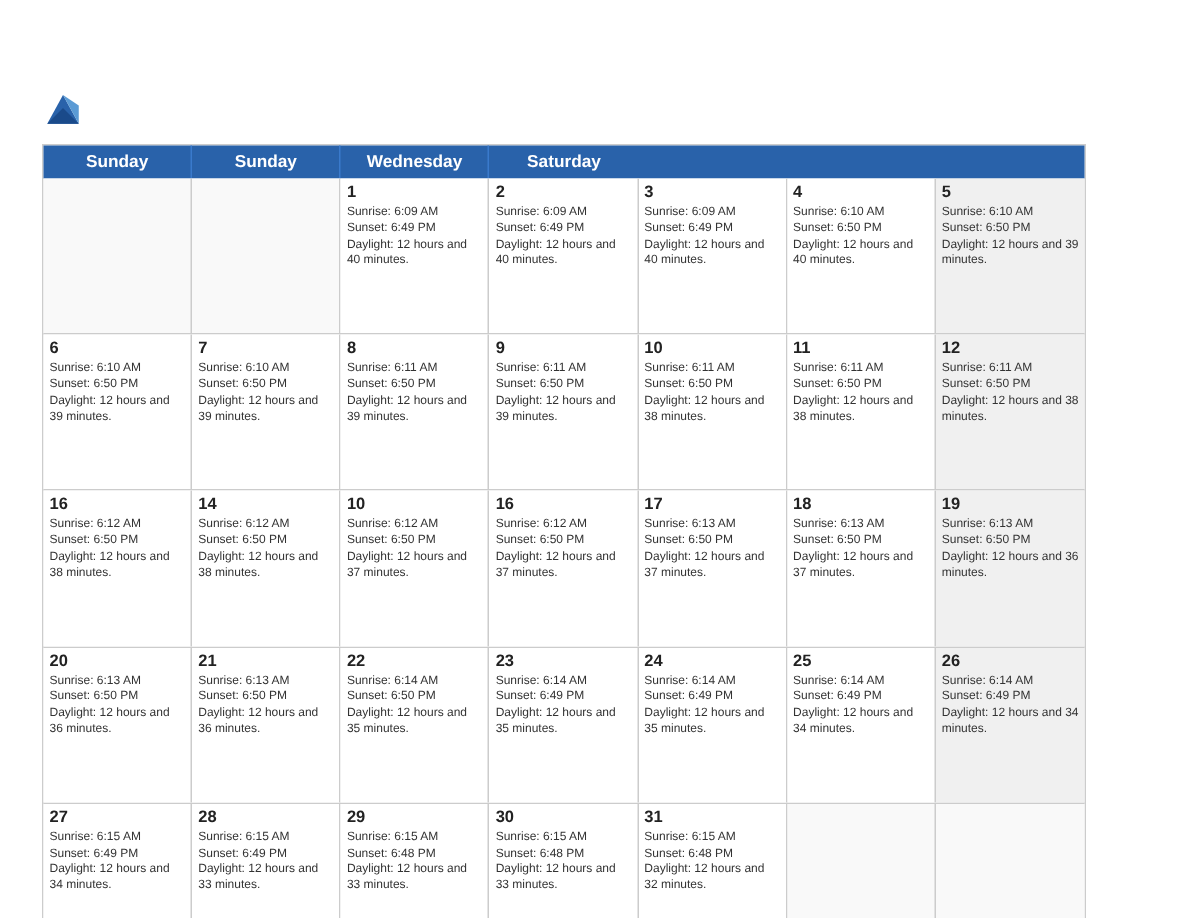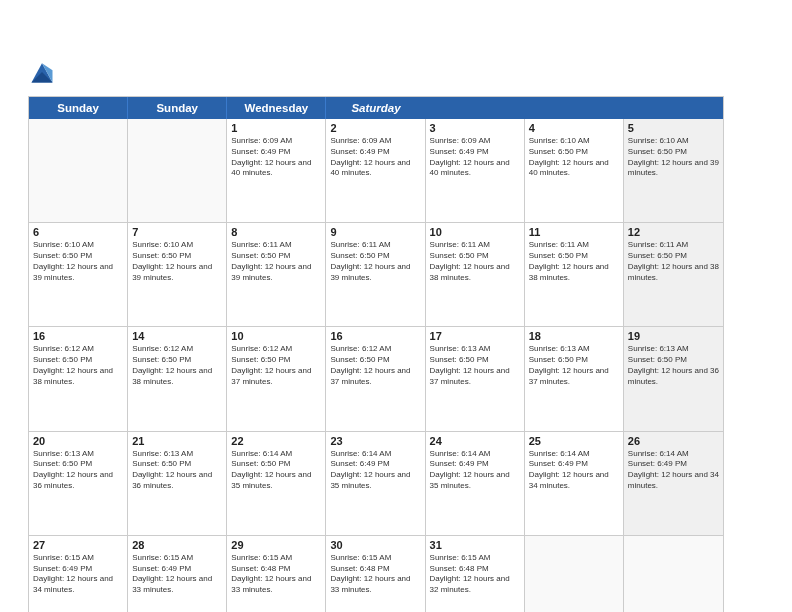--- a/index.html
+++ b/index.html
@@ -73,21 +73,21 @@
       background: #2962aa;
     }
     .cal-header-cell {
       color: #fff;
       font-size: 11.5px;
       font-weight: bold;
       text-align: center;
       padding: 5px 2px;
       border-right: 1px solid #3a7acc;
     }
-    .cal-header-cell:last-child { border-right: none; font-style: italic; }
+    .cal-header-cell:last-child { border-right: none; }
     .cal-body {
       flex: 1;
       display: flex;
       flex-direction: column;
     }
     .cal-row {
       display: grid;
       grid-template-columns: repeat(7, 1fr);
       flex: 1;
       border-bottom: 1px solid #ccc;

